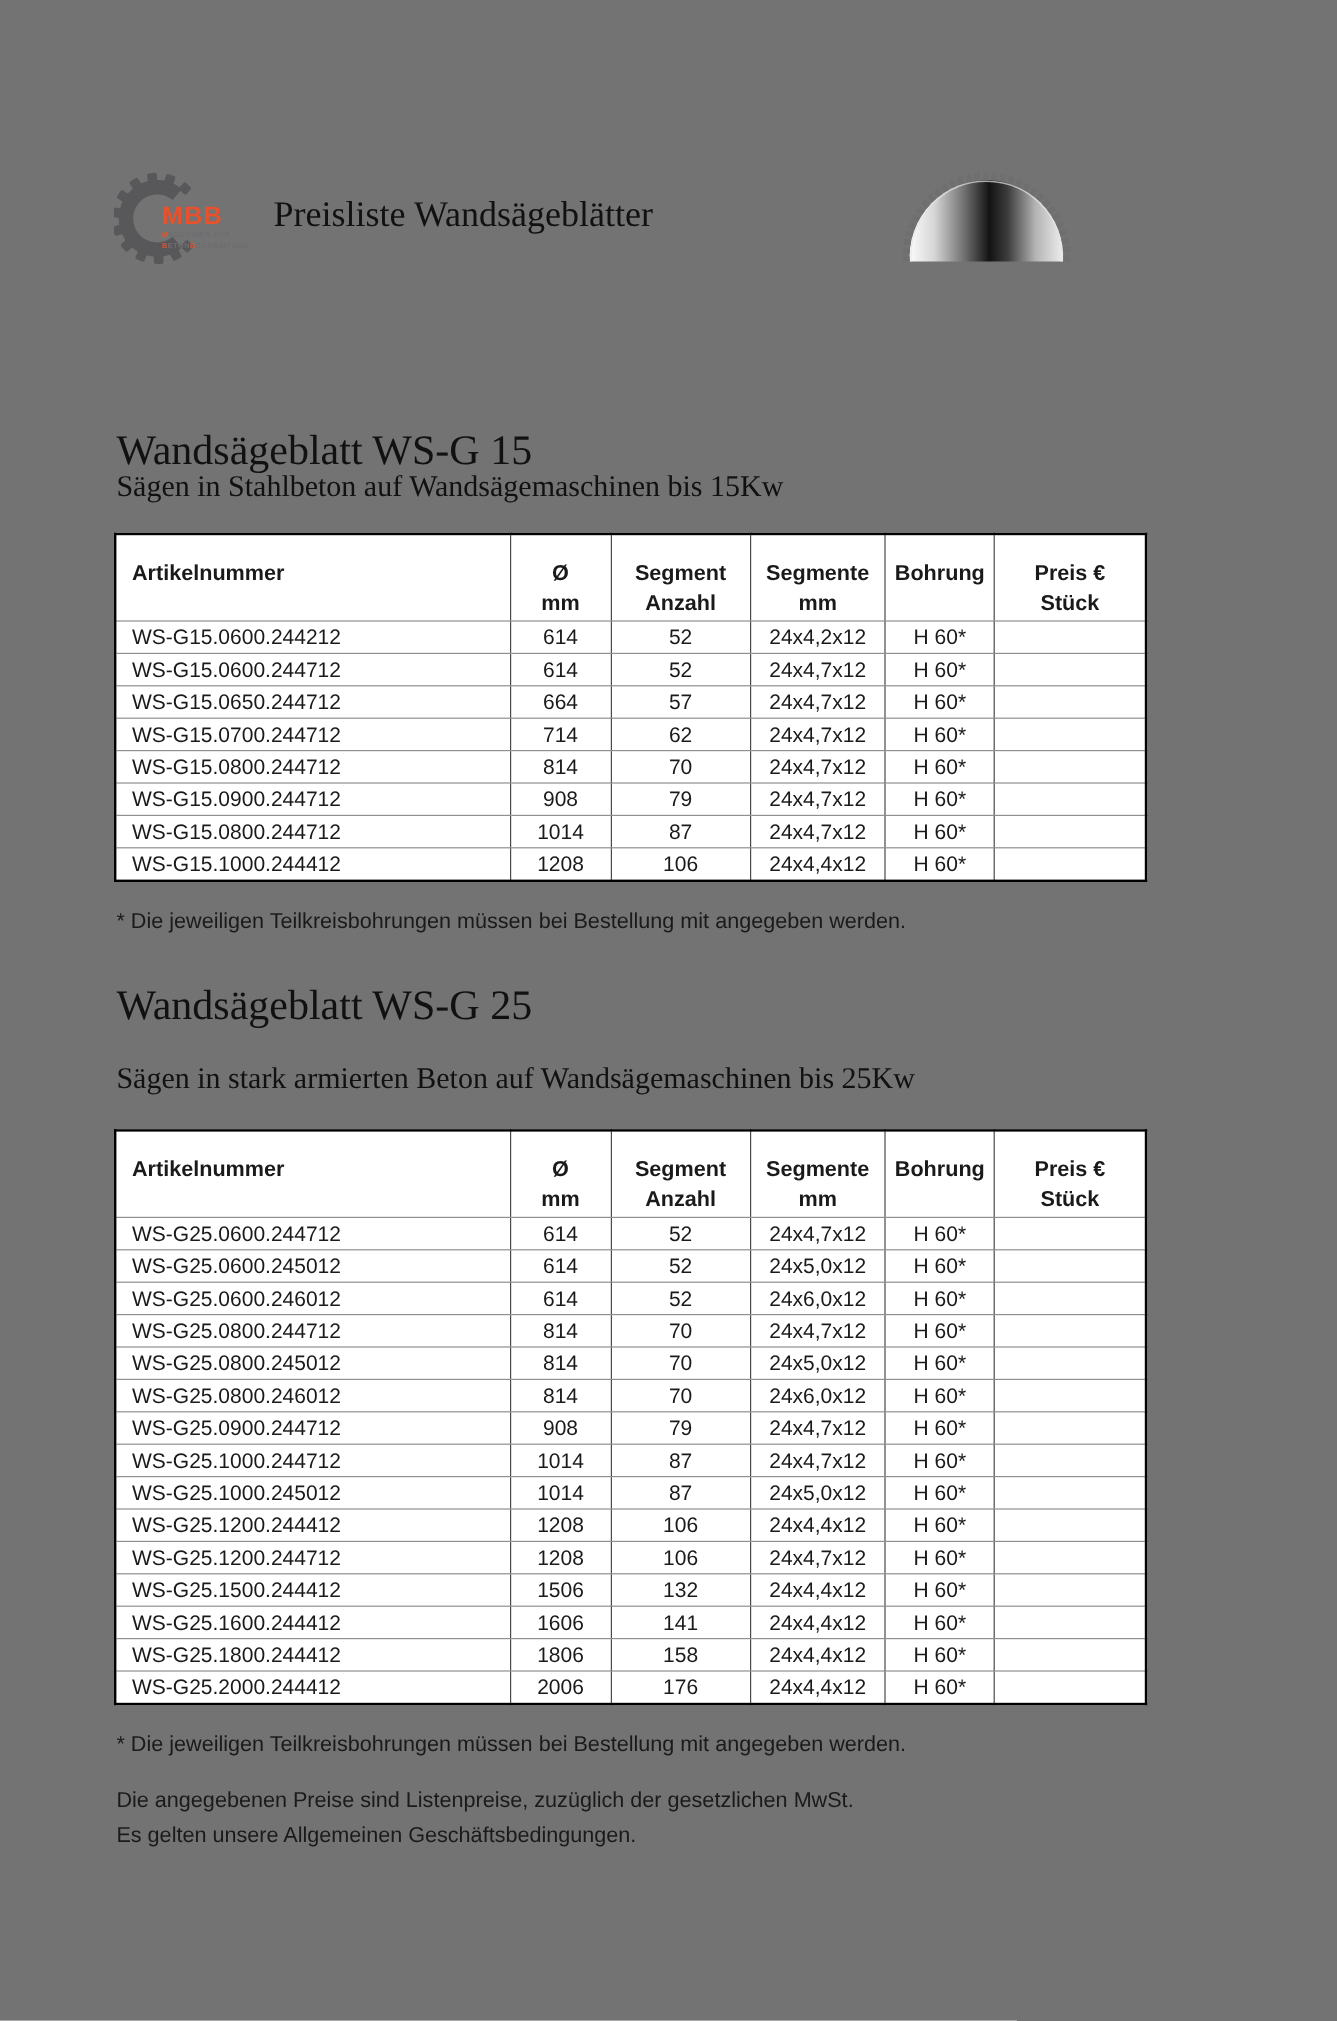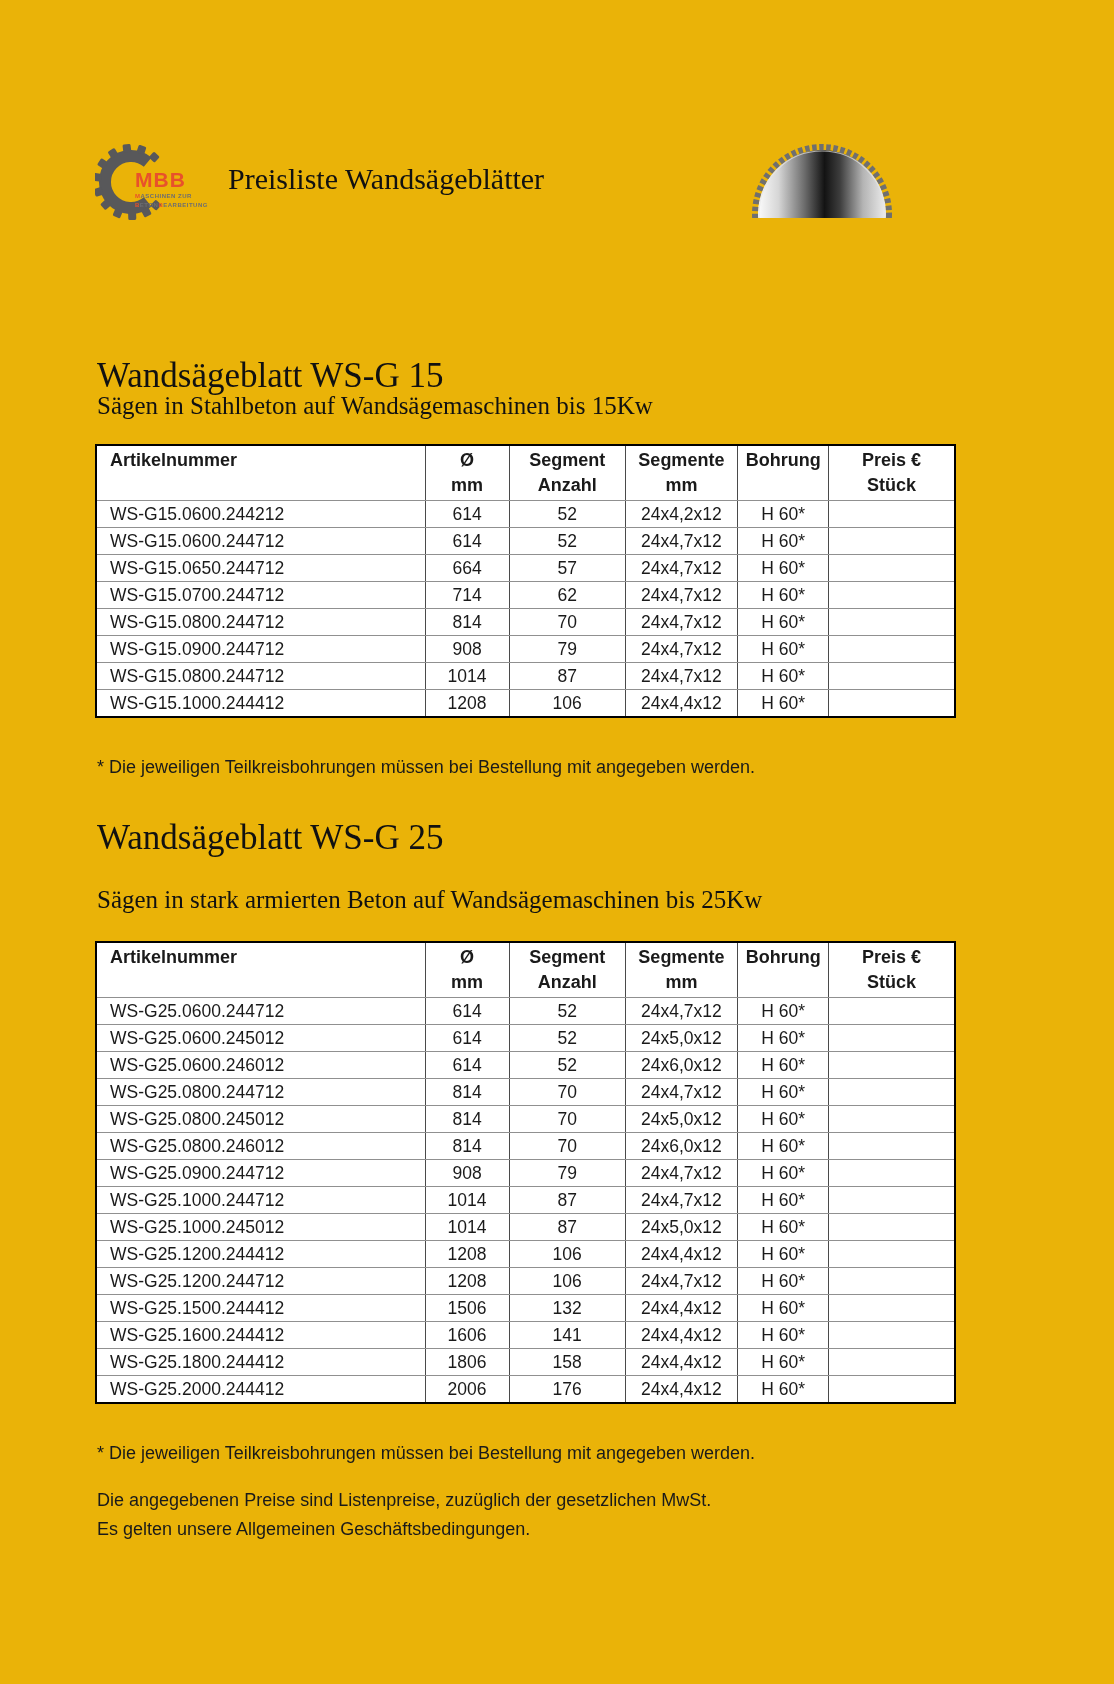--- a/index.html
+++ b/index.html
@@ -1,19 +1,19 @@
 <!DOCTYPE html>
 <html lang="de"><head>
 <meta charset="utf-8">
 <style>
   html,body{margin:0;padding:0;background:#fff;}
   .page{
     position:relative;
     width:1114px;height:1684px;
-    background:#eab308;
+    background:#737373;
     font-family:"Liberation Sans",sans-serif;
     color:#1a1a1a;
     overflow:hidden;
   }
   
   .logo{position:absolute;left:95px;top:140px;width:124px;height:94px;}
   .doc-title{
     position:absolute;left:228px;top:162px;margin:0;
     font-family:"Liberation Serif",serif;font-weight:400;
     font-size:30px;color:#111;
@@ -45,21 +45,21 @@
   .ptable col.c-segmm{width:13.1%;}
   .ptable col.c-bohr{width:10.6%;}
   .ptable col.c-preis{width:14.7%;}
   .ptable th,.ptable td{
     border-left:1px solid #4a4a4a;border-right:1px solid #4a4a4a;
     border-top:1px solid #909090;border-bottom:1px solid #909090;
     padding:0 4px;white-space:nowrap;overflow:hidden;
   }
   .ptable th{
     font-size:18px;font-weight:700;text-align:center;vertical-align:top;
-    height:52px;line-height:25px;padding-top:2px;
+    height:52px;line-height:25px;padding-top:19px;
   }
   .ptable td{
     font-size:17.5px;font-weight:400;text-align:center;
     height:26px;line-height:26px;
   }
   .ptable th:first-child,.ptable td:first-child{text-align:left;padding-left:13px;}
   
   .footnote,.footer-line{
     position:absolute;left:97px;margin:0;
     font-size:18px;color:#1a1a1a;white-space:nowrap;

